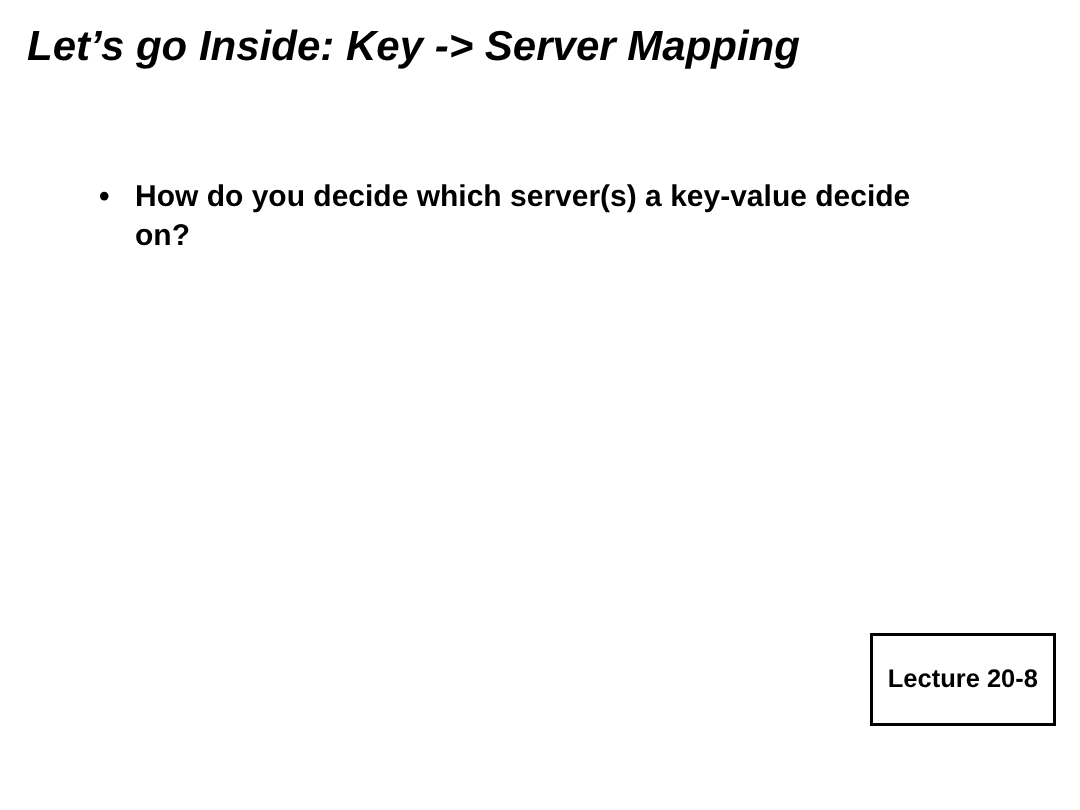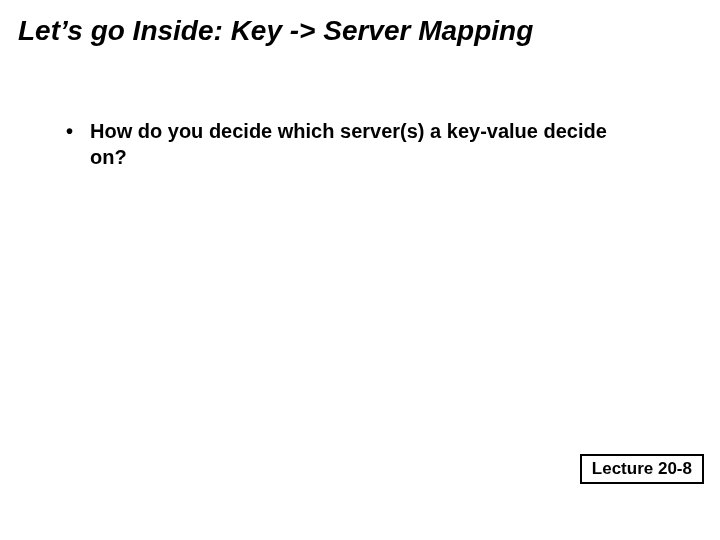--- a/index.html
+++ b/index.html
@@ -37,21 +37,21 @@
     font-size: 20px;
     font-weight: bold;
     line-height: 1.3;
     max-width: 520px;
   }
   .footer-box {
     position: absolute;
     right: 16px;
     bottom: 16px;
     border: 2px solid #000;
-    padding: 3px 10px;
+    padding: 19px 10px;
     font-size: 17px;
     font-weight: bold;
   }
 </style>
 </head>
 <body>
 
 <div class="slide">
   <h1 class="title">Let’s go Inside: Key -&gt; Server Mapping</h1>
 

